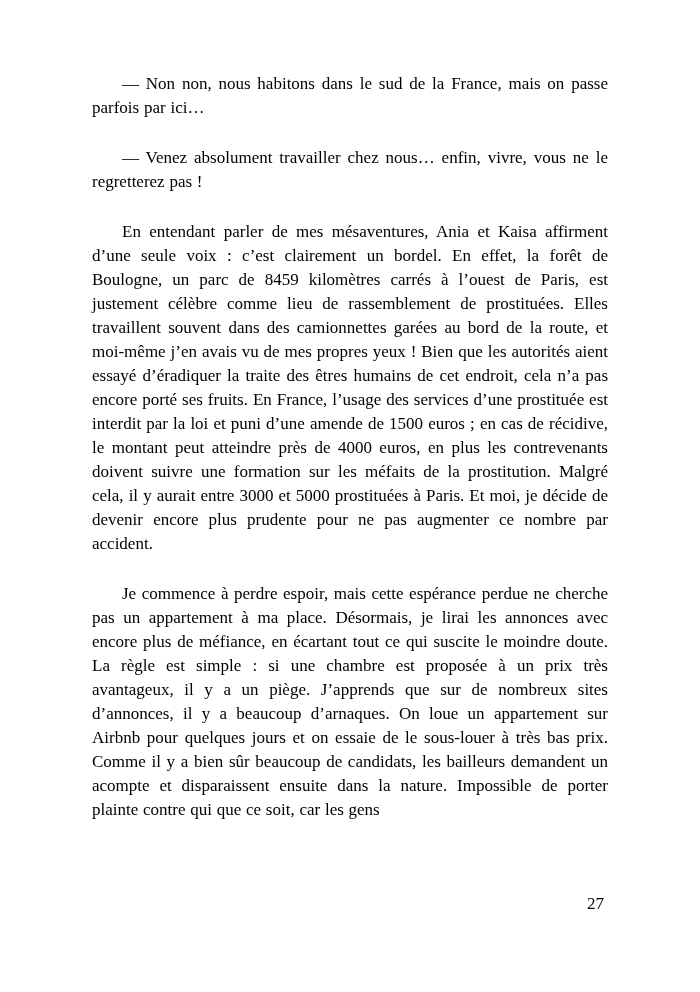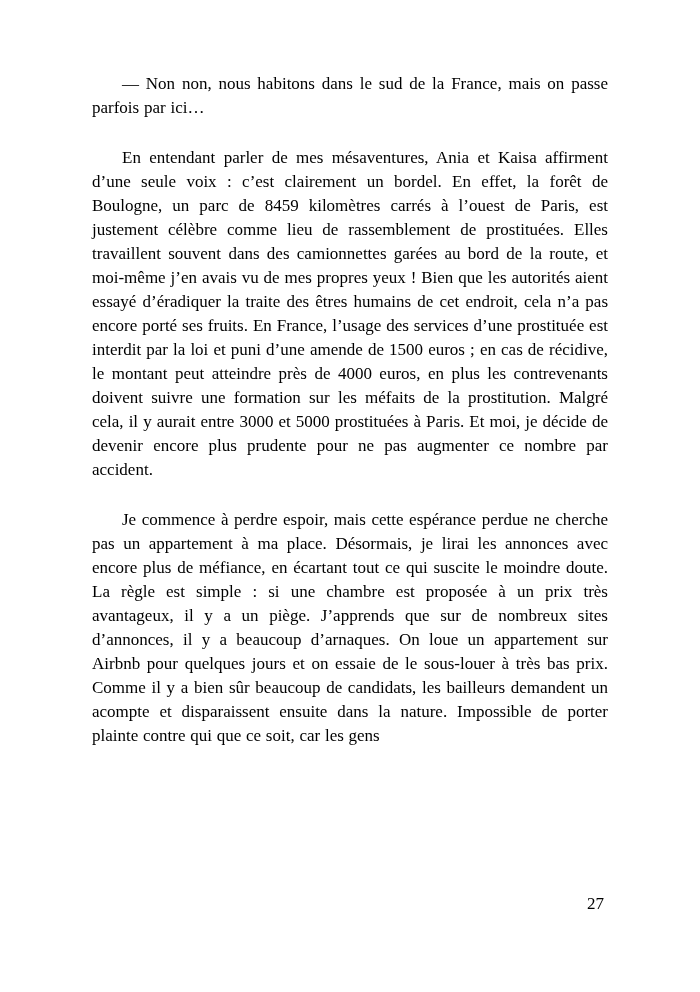--- a/index.html
+++ b/index.html
@@ -39,17 +39,18 @@
     line-height: 24px;
     color: #000000;
   }
 </style>
 </head>
 <body>
 
 <div class="page">
   <div class="text-block">
     <p class="para dialogue">— Non non, nous habitons dans le sud de la France, mais on passe parfois par ici…</p>
+    <p class="para dialogue">— Venez absolument travailler chez nous… enfin, vivre, vous ne le regretterez pas !</p>
     <p class="para narrative">En entendant parler de mes mésaventures, Ania et Kaisa affirment d’une seule voix : c’est clairement un bordel. En effet, la forêt de Boulogne, un parc de 8459 kilomètres carrés à l’ouest de Paris, est justement célèbre comme lieu de rassemblement de prostituées. Elles travaillent souvent dans des camionnettes garées au bord de la route, et moi-même j’en avais vu de mes propres yeux ! Bien que les autorités aient essayé d’éradiquer la traite des êtres humains de cet endroit, cela n’a pas encore porté ses fruits. En France, l’usage des services d’une prostituée est interdit par la loi et puni d’une amende de 1500 euros ; en cas de récidive, le montant peut atteindre près de 4000 euros, en plus les contrevenants doivent suivre une formation sur les méfaits de la prostitution. Malgré cela, il y aurait entre 3000 et 5000 prostituées à Paris. Et moi, je décide de devenir encore plus prudente pour ne pas augmenter ce nombre par accident.</p>
     <p class="para narrative">Je commence à perdre espoir, mais cette espérance perdue ne cherche pas un appartement à ma place. Désormais, je lirai les annonces avec encore plus de méfiance, en écartant tout ce qui suscite le moindre doute. La règle est simple : si une chambre est proposée à un prix très avantageux, il y a un piège. J’apprends que sur de nombreux sites d’annonces, il y a beaucoup d’arnaques. On loue un appartement sur Airbnb pour quelques jours et on essaie de le sous-louer à très bas prix. Comme il y a bien sûr beaucoup de candidats, les bailleurs demandent un acompte et disparaissent ensuite dans la nature. Impossible de porter plainte contre qui que ce soit, car les gens</p>
   </div>
   <div class="page-number">27</div>
 </div>
 
 </body></html>

